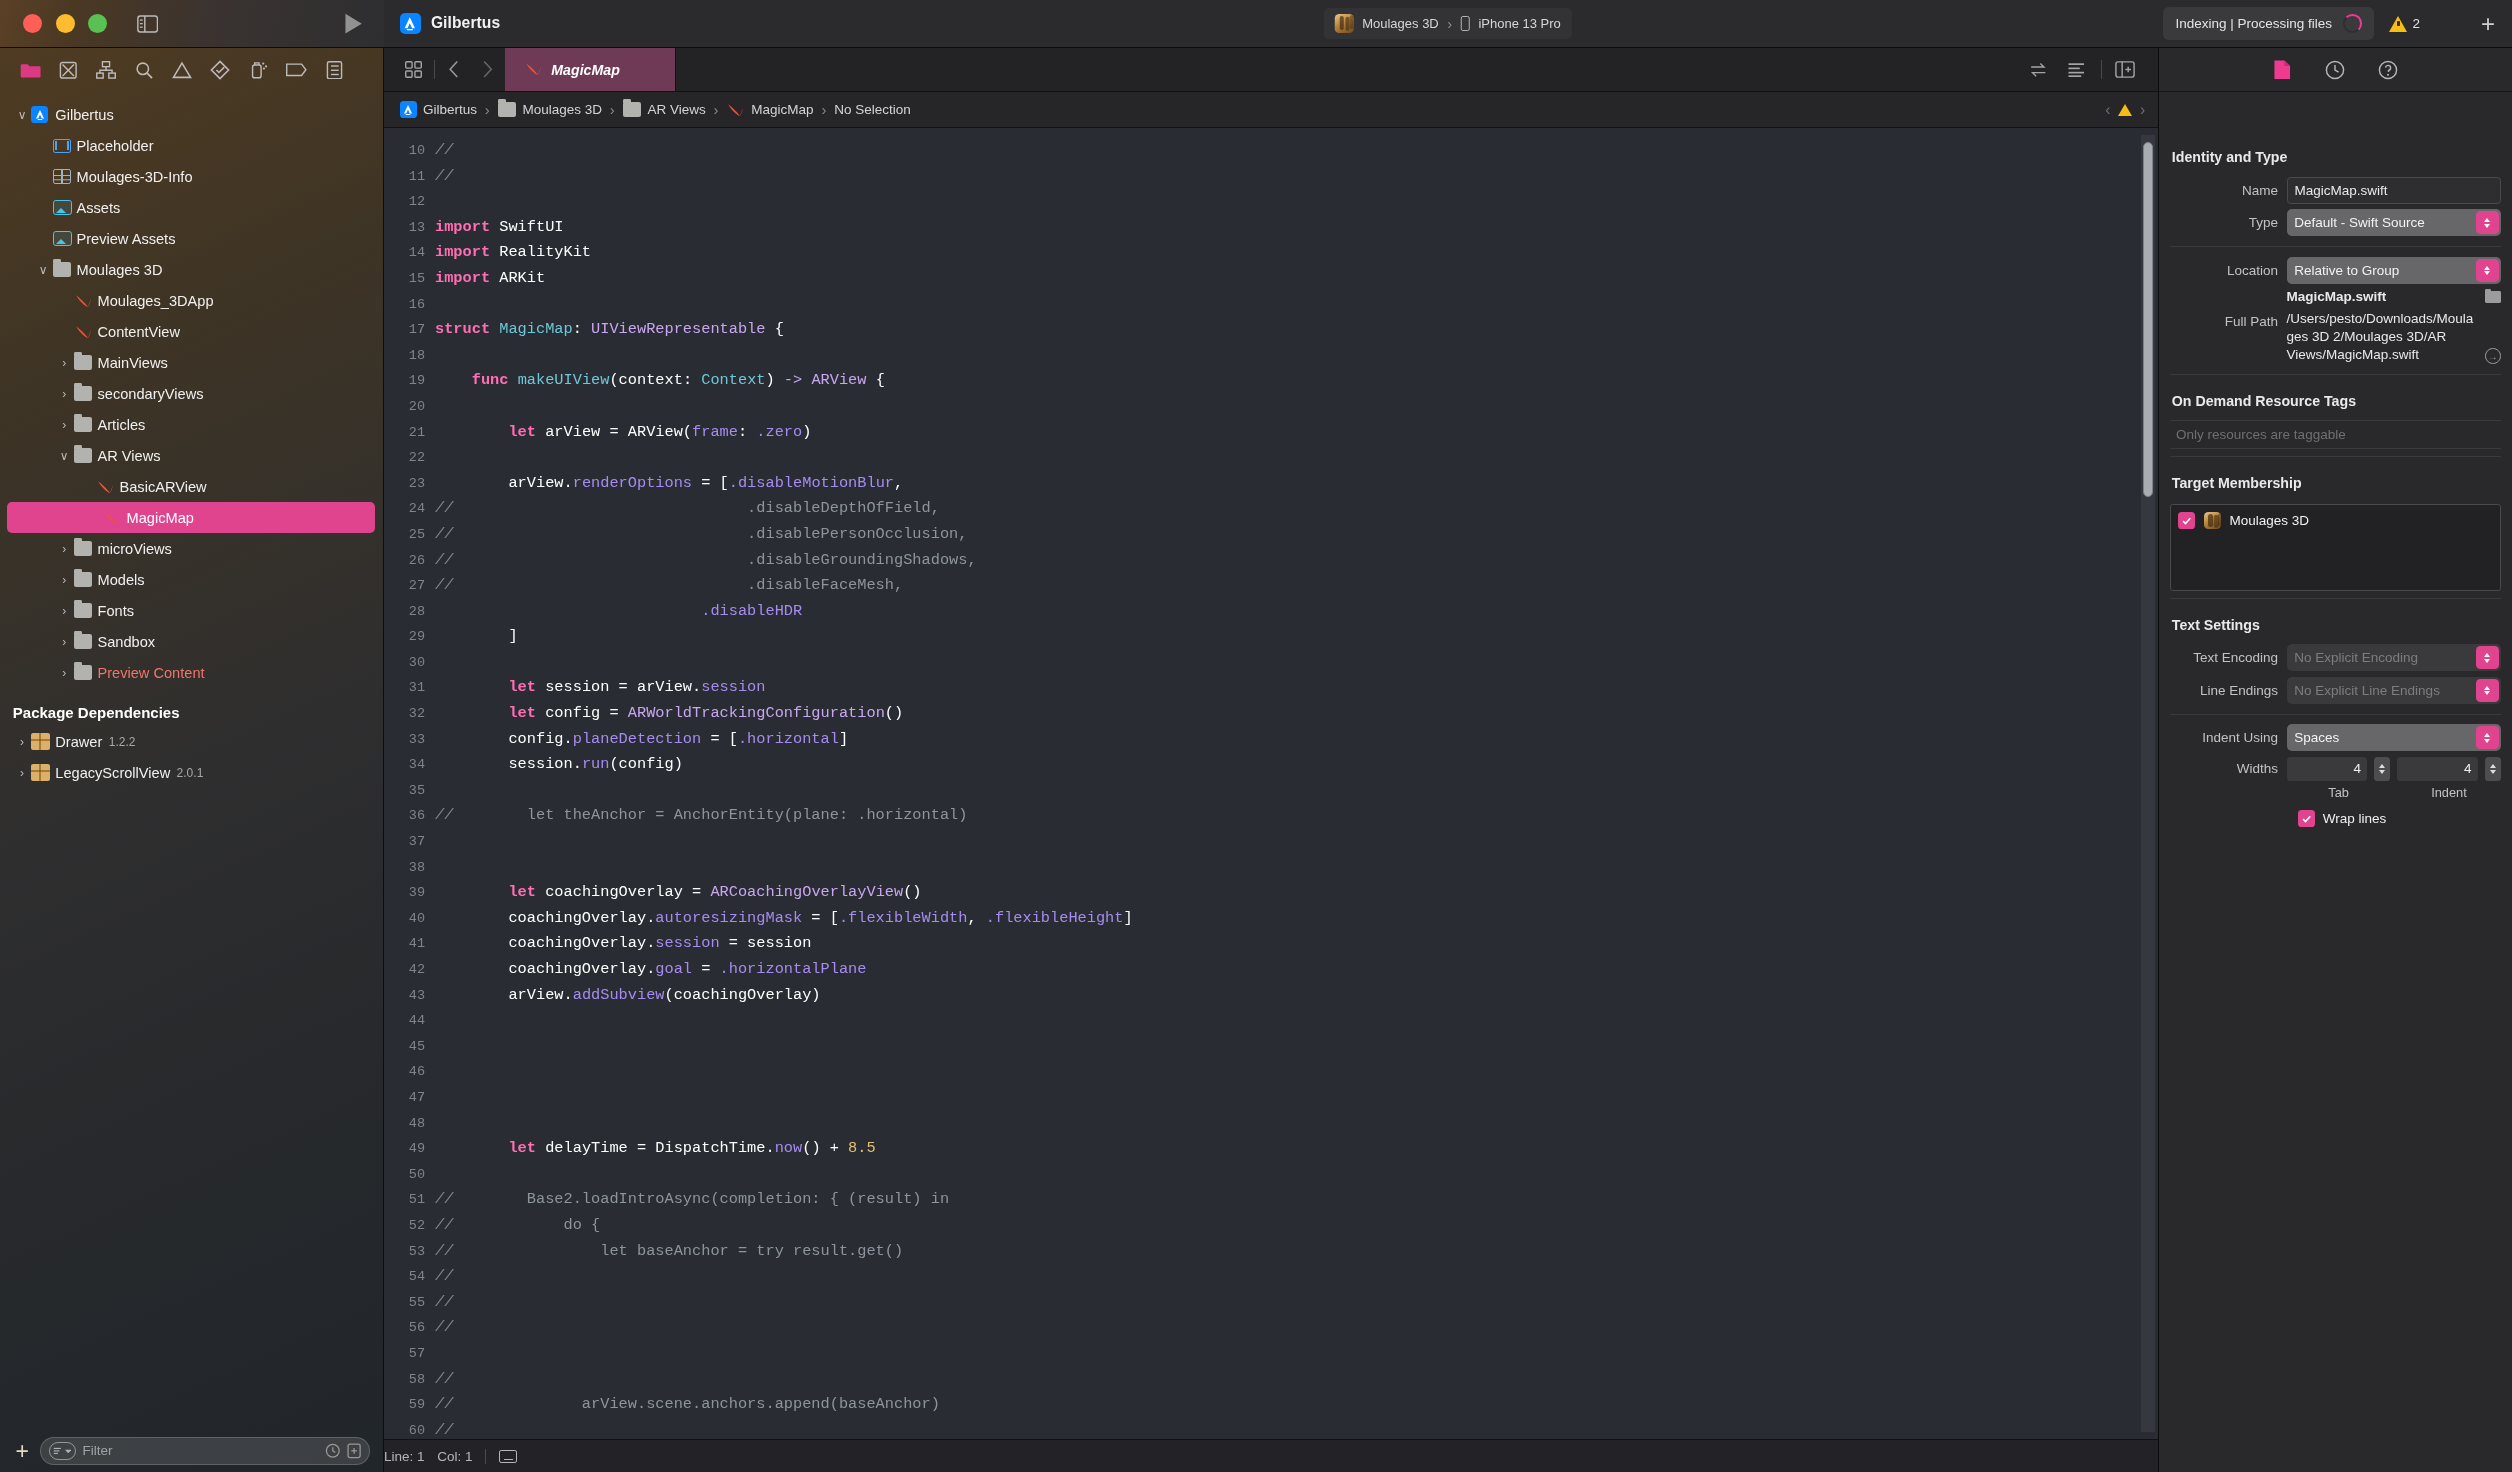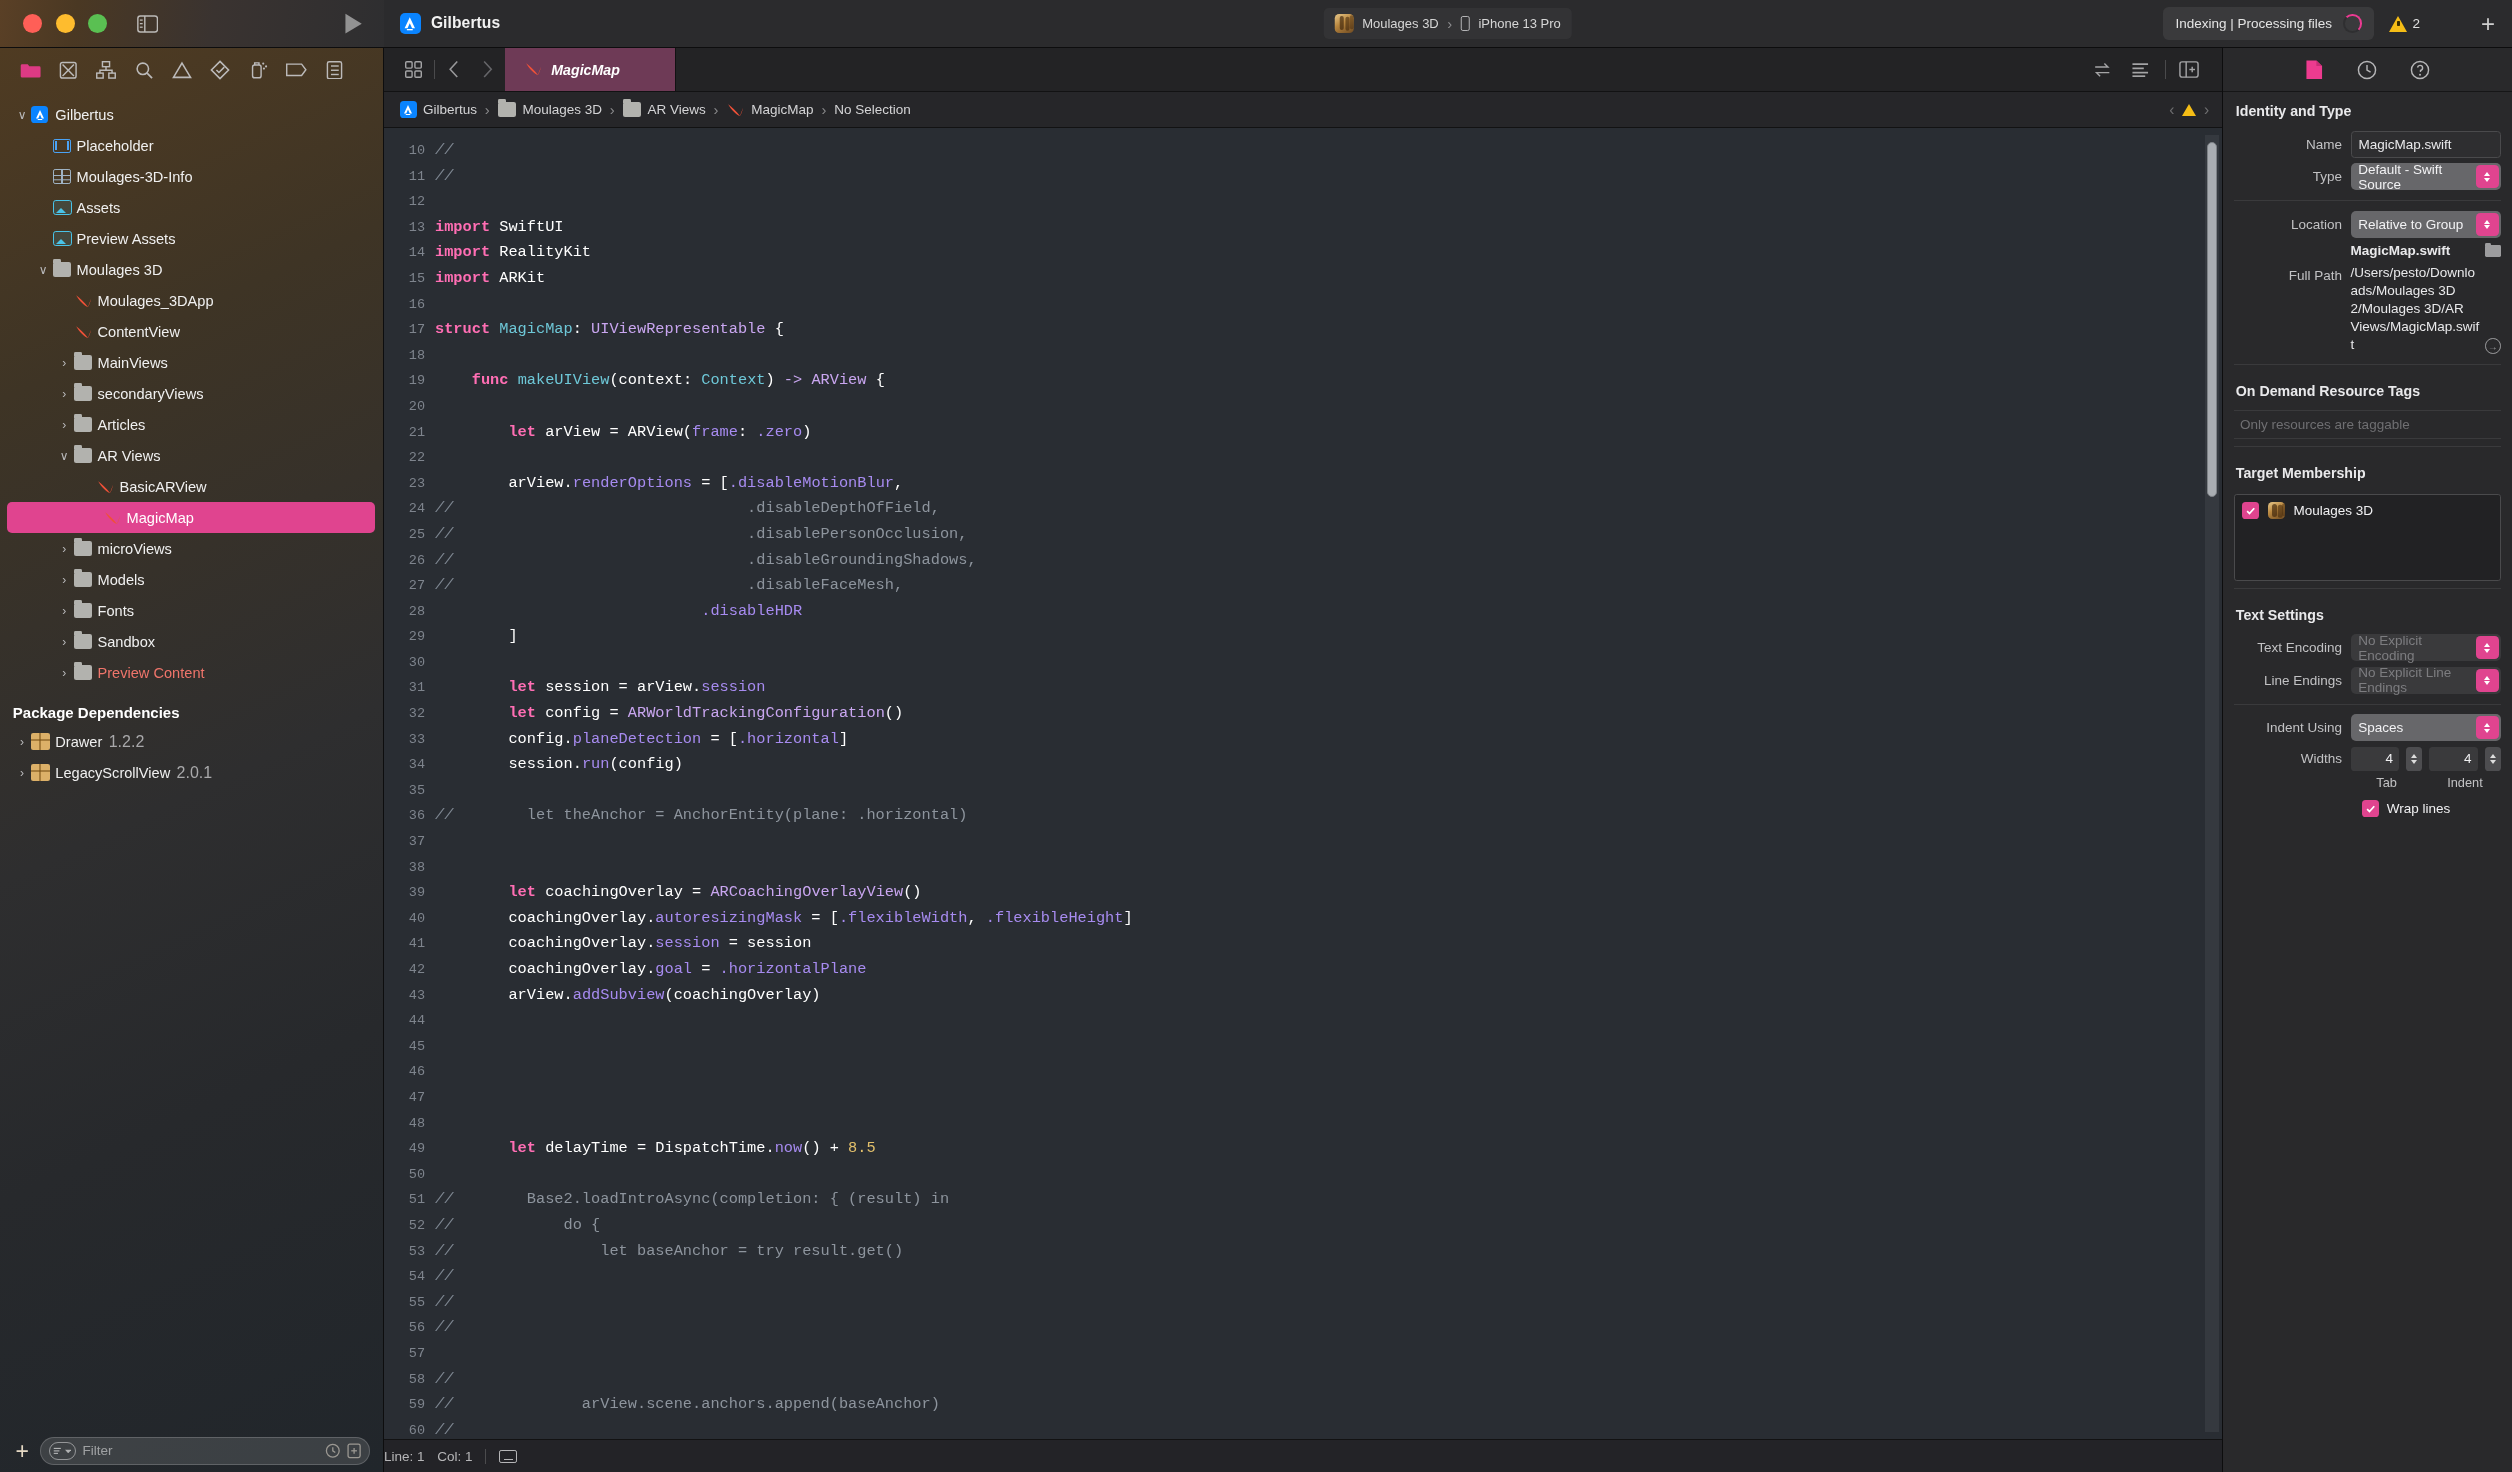--- a/index.html
+++ b/index.html
@@ -114,21 +114,21 @@
     height: 31px; display: flex; align-items: center;
     padding-right: 10px; position: relative; white-space: nowrap;
   }
   .row.selected { background: #e0448f; border-radius: 5px; margin: 0 8.5px 0 7.1px; }
   .twisty { width: 18.5px; flex: none; display:flex; align-items:center; justify-content:center; color: #b9b9bb; font-size: 12px; }
   .twisty.empty { visibility: hidden; }
   .rowicon { width: 24px; flex: none; display: flex; align-items: center; justify-content: flex-start; }
   .rowlabel { color: #f0f0f0; font-size: 14.6px; }
   .rowlabel.red { color: #f0756b; }
   .rowlabel.selectedtext { color: #ffffff; }
-  .rowver { color: #a9a9ab; font-size: 16px; margin-left: 6.4px; }
+  .rowver { color: #a9a9ab; font-size: 12px; margin-left: 6.4px; }
 
   .folder { width: 18.5px; height: 15px; background: #b2b2ae; border-radius: 2.1px; position: relative; }
   .folder::before { content:''; position:absolute; top:-2.8px; left:0; width: 8.5px; height: 3.6px; background:#b2b2ae; border-radius:1.4px 1.4px 0 0;}
   .swift { width: 18.5px; height: 15.6px; position: relative; }
   .appicon-sm { width: 17px; height: 17px; border-radius: 3.6px; background:#0a84ff; display:flex; align-items:center; justify-content:center; }
   .appicon-sm svg { width: 12px; height: 12px; }
   .movie-ic { width: 18.5px; height: 14.2px; border: 1.4px solid #4ba3f5; border-radius: 2.1px; position: relative; }
   .movie-ic::before, .movie-ic::after { content:''; position:absolute; top:1.4px; bottom:1.4px; width:2.1px; background:#4ba3f5; }
   .movie-ic::before { left: 1.4px; } .movie-ic::after { right: 1.4px; }
   .table-ic { width: 18.5px; height: 15px; border: 1.4px solid #9fb3c4; border-radius: 2.1px; position: relative; }
@@ -223,22 +223,22 @@
     justify-content: flex-start; gap: 12.8px;
     background: #232327; border-top: 0.7px solid #121213; padding-right: 18.5px;
   }
   .es-text { color: #b6b6b8; font-size: 13.5px; }
   .es-sep { width:0.7px; height: 14.2px; background:#4b4b4d; }
   .es-screen { width: 18.5px; height: 13.5px; border: 1.4px solid #b6b6b8; border-radius: 2.1px; position: relative; }
   .es-screen::after { content:''; position:absolute; left:3.6px; right:3.6px; bottom:2.1px; height:1.4px; background:#b6b6b8; }
 
   
   .inspector {
-    width: 290px; flex: none; background: #29292b;
-    border-left: 0.7px solid #0d0d0e; display: flex; flex-direction: column;
+    width: 354px; flex: none; background: #29292b;
+    border-left: 0.7px solid #0d0d0e; display: flex; flex-direction: column; gap: 46px;
   }
   .insp-tabs {
     height: 44px; flex: none; display: flex; align-items: center; justify-content: center;
     gap: 33px; border-bottom: 0.7px solid #161617;
   }
   .insp-body { flex: 1; overflow: hidden; padding: 0 0 0 0; }
   .sect-title { color:#e9e9eb; font-size: 14.2px; font-weight: bold; padding: 11.4px 0 8.5px 12.8px; }
   .hr { height:0.7px; background:#3a3a3c; margin: 7.1px 11.4px; }
   .frow { display:flex; align-items:center; gap: 8.5px; padding: 2.8px 11.4px 2.8px 0; }
   .flabel { width: 119px; text-align: right; color:#c2c2c4; font-size: 13.5px; flex: none; }

